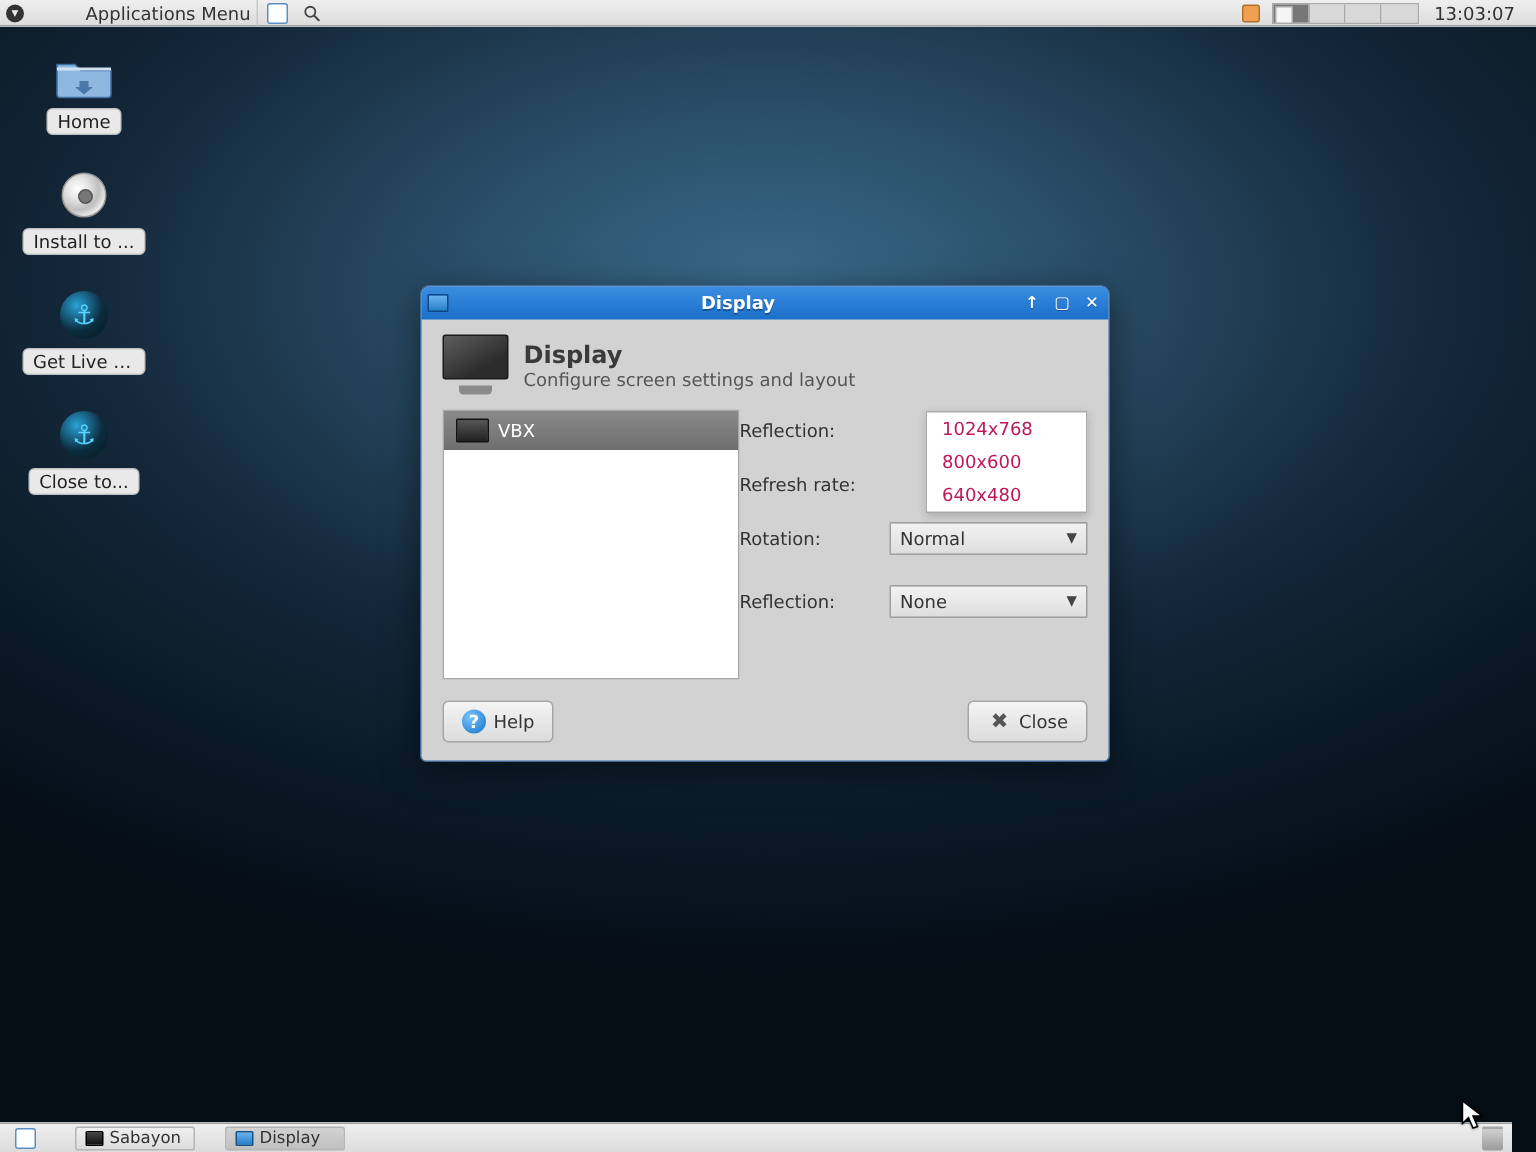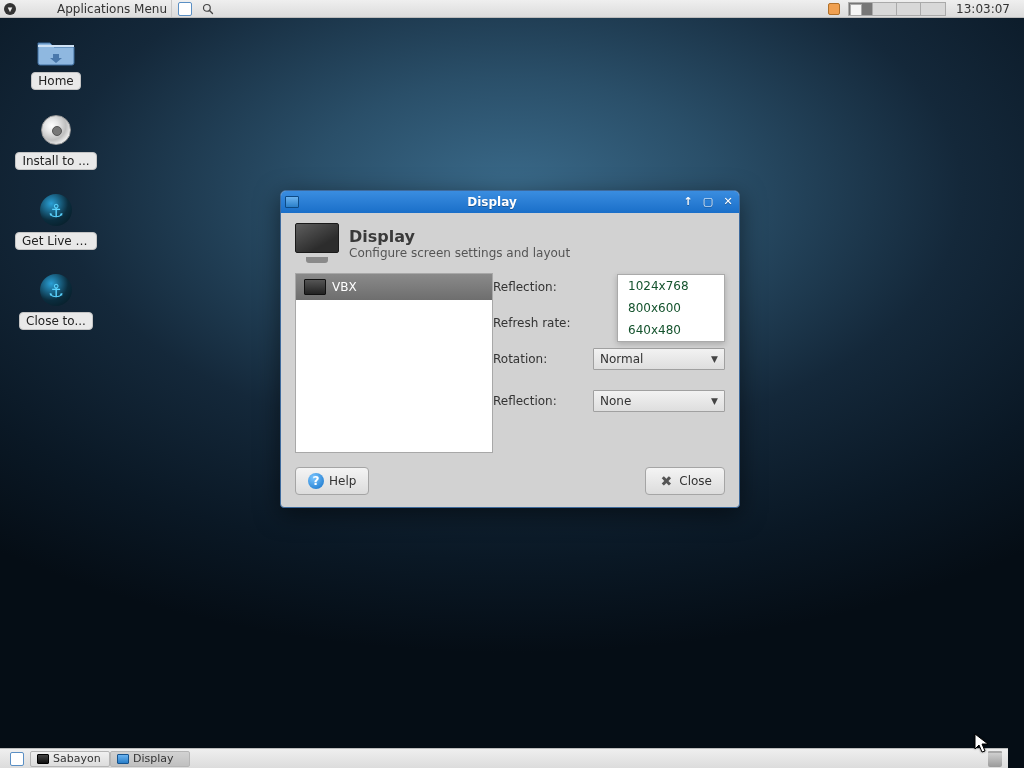--- a/index.html
+++ b/index.html
@@ -107,37 +107,37 @@
   padding: 0 6px; font-size: 12px; color: #333; cursor: pointer; position: relative;
 }
 .combo .arrow { margin-left: auto; font-size: 9px; color: #444; }
 
 
 .dropdown {
   position: absolute; top: -2px; right: 0; width: 108px;
   background: #fff; border: 1px solid #aaa; box-shadow: 0 2px 6px rgba(0,0,0,.2);
   z-index: 5;
 }
-.dropdown .opt { padding: 4px 10px; font-size: 12px; color: #14532d; cursor: pointer; }
+.dropdown .opt { padding: 4px 10px; font-size: 12px; color: #be185d; cursor: pointer; }
 
 .button-row { display: flex; margin-top: 14px; }
 .btn {
   display: flex; align-items: center; gap: 5px; height: 28px;
   background: linear-gradient(#f4f4f4, #dcdcdc); border: 1px solid #a5a5a5;
   border-radius: 4px; padding: 0 12px; font-size: 12px; color: #333; cursor: pointer;
 }
 .btn .bicon { width: 16px; height: 16px; display: flex; align-items: center; justify-content: center; }
 .help-icon { width: 16px; height: 16px; border-radius: 50%; background: radial-gradient(circle at 35% 30%, #7bc6ff, #1170c8); color: #fff; font-weight: bold; font-size: 12px; text-align: center; line-height: 16px; }
 .close-x { color: #555; font-weight: bold; font-size: 14px; }
 
 
 .bottom-panel {
   position: absolute; bottom: 0; left: 0; right: 16px; height: 20px;
   background: linear-gradient(#efefef, #dcdcdc); border-top: 1px solid #bcbcbc;
-  display: flex; align-items: center; padding: 0 4px; gap: 0;
+  display: flex; align-items: center; padding: 0 4px; gap: 20px;
 }
 .task {
   display: flex; align-items: center; gap: 4px; height: 16px;
   background: linear-gradient(#f0f0f0, #dcdcdc); border: 1px solid #b5b5b5;
   border-radius: 2px; padding: 0 6px; font-size: 11px; color: #333;
   min-width: 80px; cursor: pointer;
 }
 .task.active { background: linear-gradient(#d2d2d2, #c0c0c0); }
 .task .ticon2 { width: 12px; height: 10px; background: linear-gradient(#6bb3f0, #2a7fc9); border: 1px solid #15538e; border-radius: 1px; }
 .task .ticon2.dark { background: linear-gradient(#444, #111); border-color: #000; }

